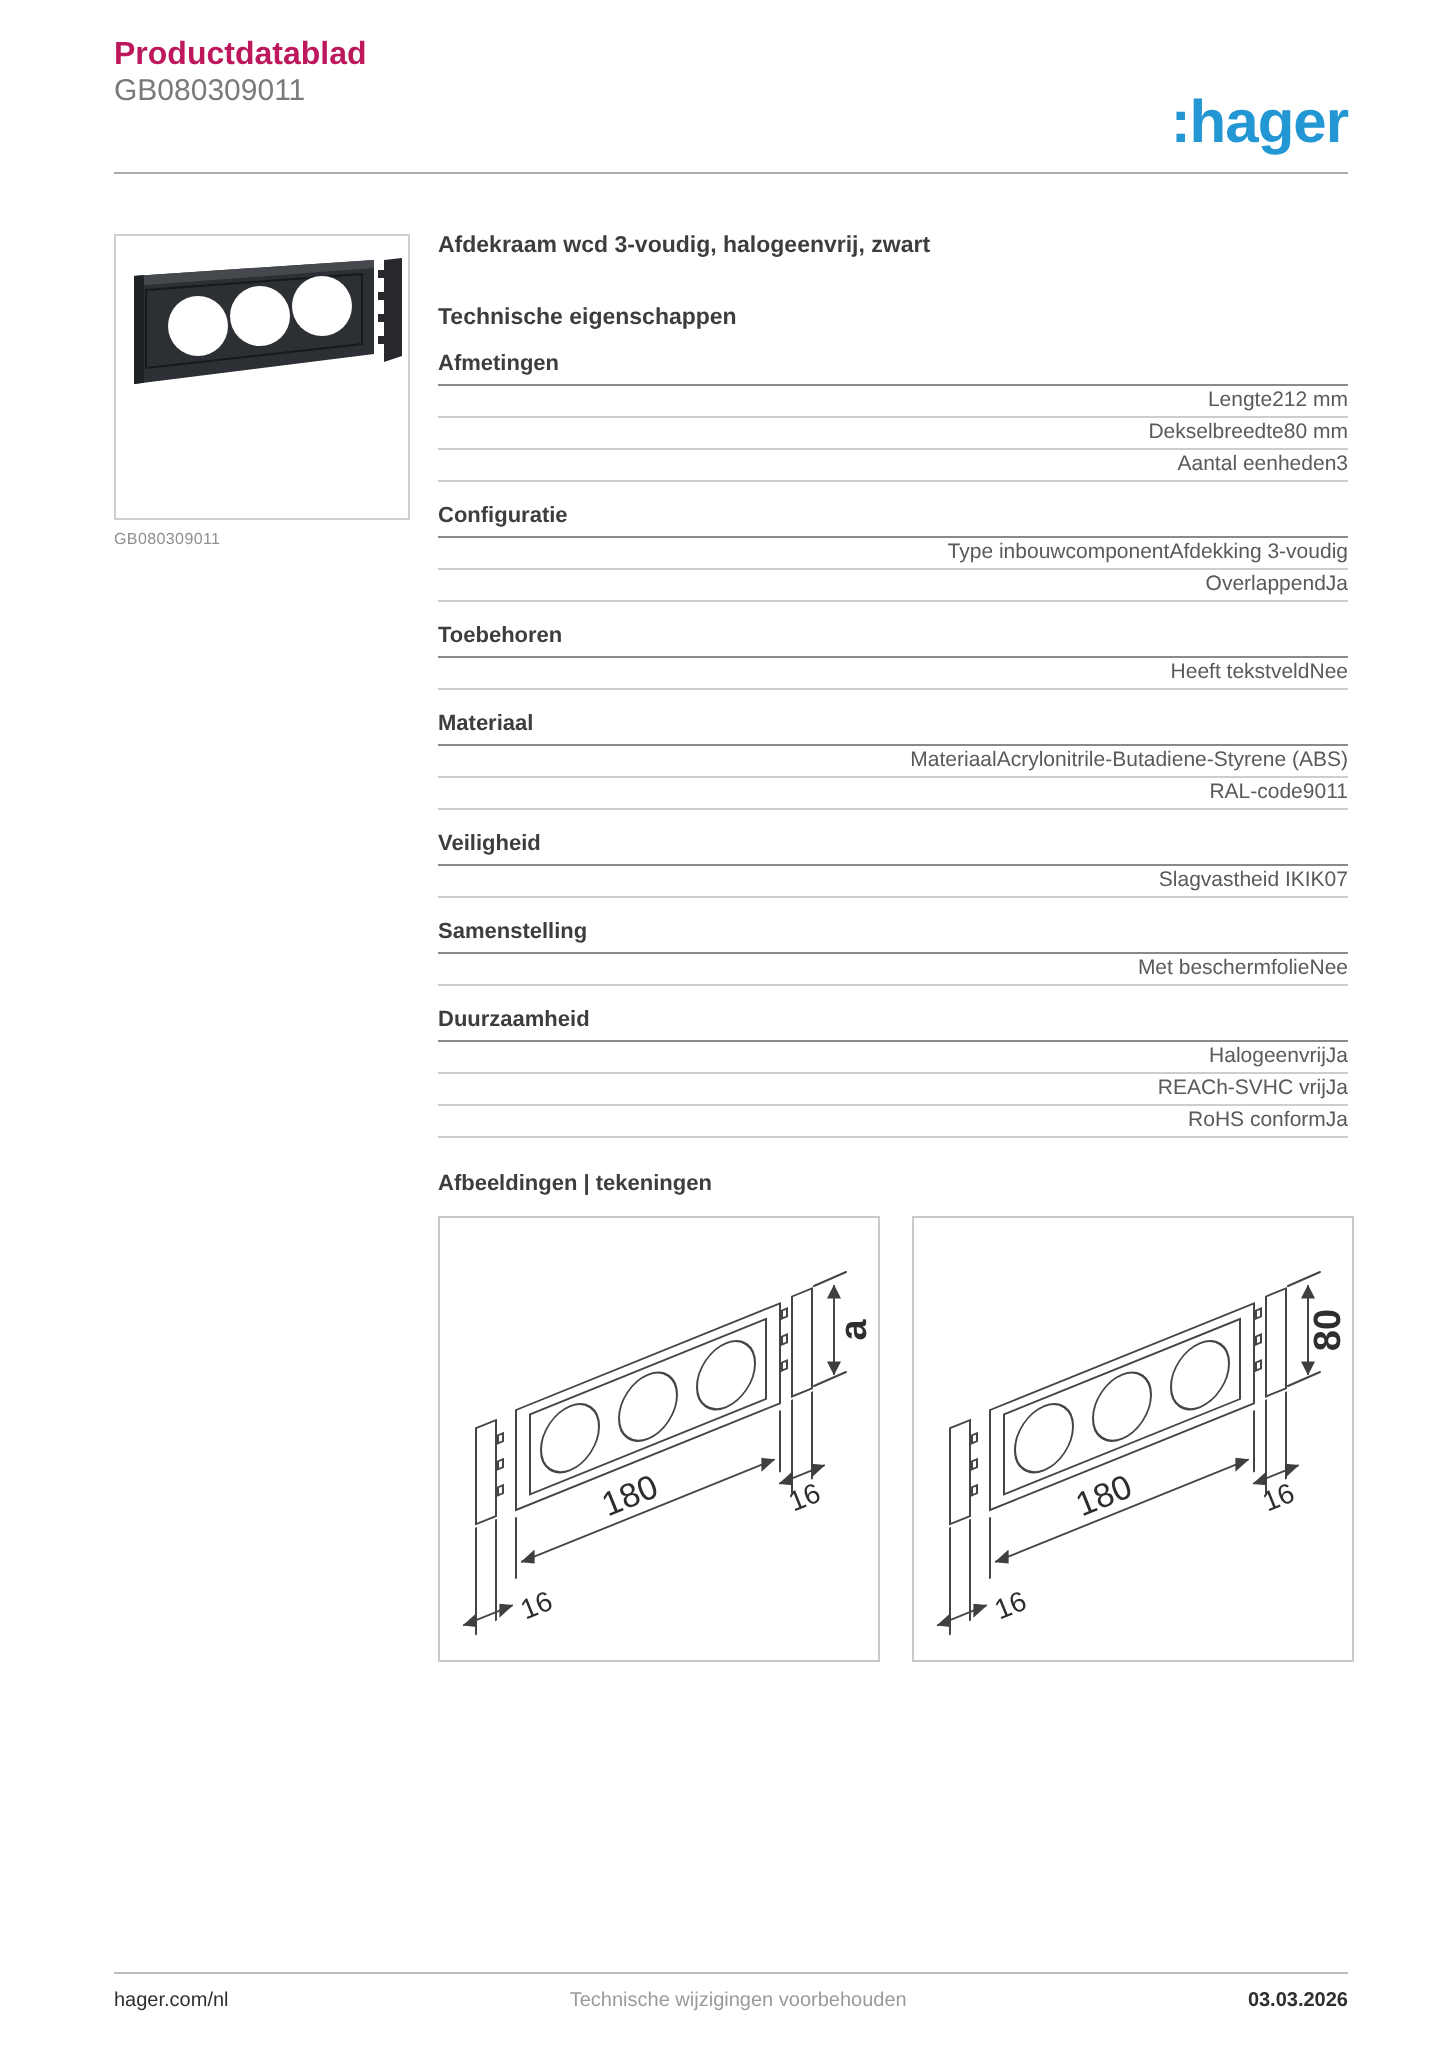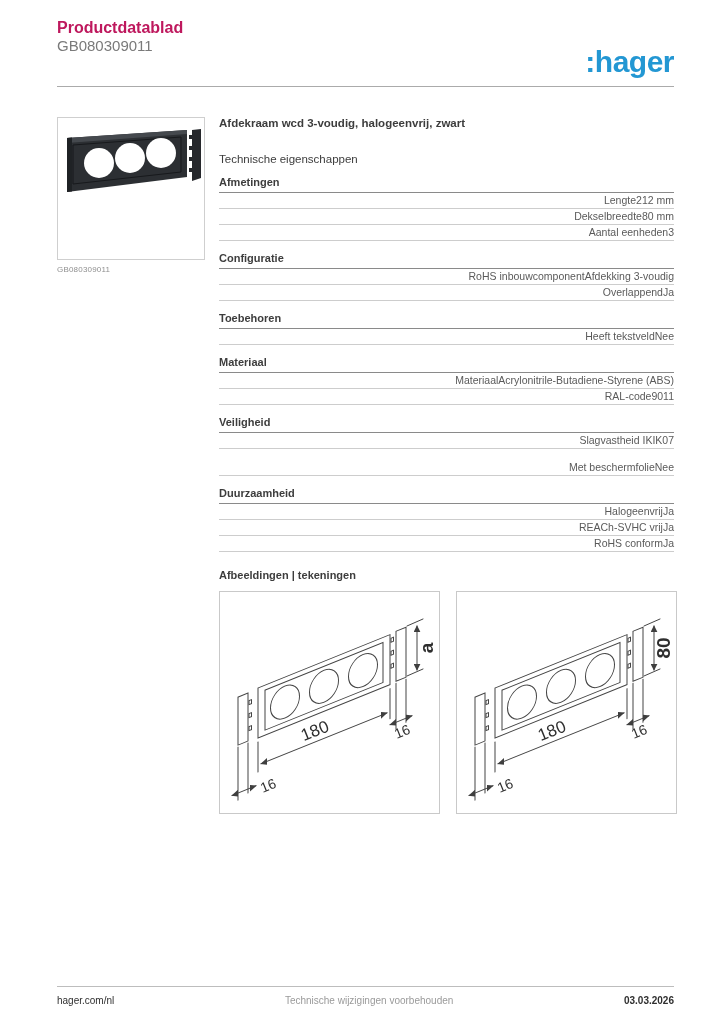--- a/index.html
+++ b/index.html
@@ -16,21 +16,21 @@
   .header-rule { border-top:1px solid #ababab; margin:9px 50px 0 57px; }
 
   
   .content { display:flex; margin:30px 50px 0 57px; }
   .left-col { flex:0 0 148px; margin-right:14px; }
   .product-image-box { width:146px; height:141px; border:1px solid #cfcfcf; background:#fff; }
   .image-caption { margin-top:5px; font-size:8px; color:#8f8f8f; letter-spacing:0.2px; }
 
   .right-col { flex:1; min-width:0; }
   .product-title { font-size:11.5px; font-weight:bold; color:#3d3d3d; }
-  .tech-heading  { font-size:11.5px; font-weight:normal; color:#3d3d3d; margin-top:24px; }
+  .tech-heading  { font-size:11.5px; font-weight:bold; color:#3d3d3d; margin-top:24px; }
 
   #spec-sections { margin-top:1px; }
   .spec-section { margin-top:11px; }
   .section-title { font-size:11px; font-weight:bold; color:#3d3d3d;
                    padding-bottom:3px; border-bottom:1px solid #8a8a8a; line-height:13px; }
   .spec-row { display:flex; justify-content:flex-end; align-items:baseline;
               font-size:10.5px; color:#5a5a5a; line-height:10.5px;
               padding:2px 0 2.5px; border-bottom:1px solid #cdcdcd; }
   .spec-label { text-align:left; }
   .spec-value { text-align:right; white-space:nowrap; }
@@ -99,21 +99,21 @@
               <span class="spec-value">80 mm</span>
             </div>
             <div class="spec-row">
               <span class="spec-label">Aantal eenheden</span>
               <span class="spec-value">3</span>
             </div>
           </div>
           <div class="spec-section">
             <div class="section-title">Configuratie</div>
             <div class="spec-row">
-              <span class="spec-label">RoHS inbouwcomponent</span>
+              <span class="spec-label">Type inbouwcomponent</span>
               <span class="spec-value">Afdekking 3-voudig</span>
             </div>
             <div class="spec-row">
               <span class="spec-label">Overlappend</span>
               <span class="spec-value">Ja</span>
             </div>
           </div>
           <div class="spec-section">
             <div class="section-title">Toebehoren</div>
             <div class="spec-row">
@@ -133,20 +133,21 @@
             </div>
           </div>
           <div class="spec-section">
             <div class="section-title">Veiligheid</div>
             <div class="spec-row">
               <span class="spec-label">Slagvastheid IK</span>
               <span class="spec-value">IK07</span>
             </div>
           </div>
           <div class="spec-section">
+            <div class="section-title">Samenstelling</div>
             <div class="spec-row">
               <span class="spec-label">Met beschermfolie</span>
               <span class="spec-value">Nee</span>
             </div>
           </div>
           <div class="spec-section">
             <div class="section-title">Duurzaamheid</div>
             <div class="spec-row">
               <span class="spec-label">Halogeenvrij</span>
               <span class="spec-value">Ja</span>

